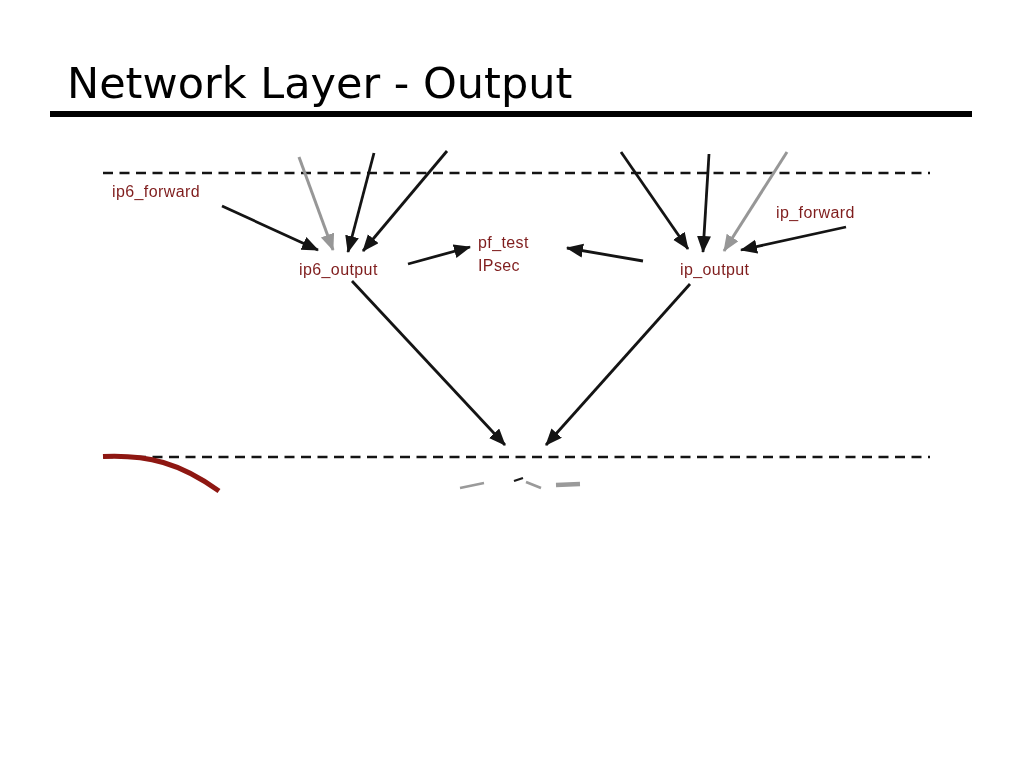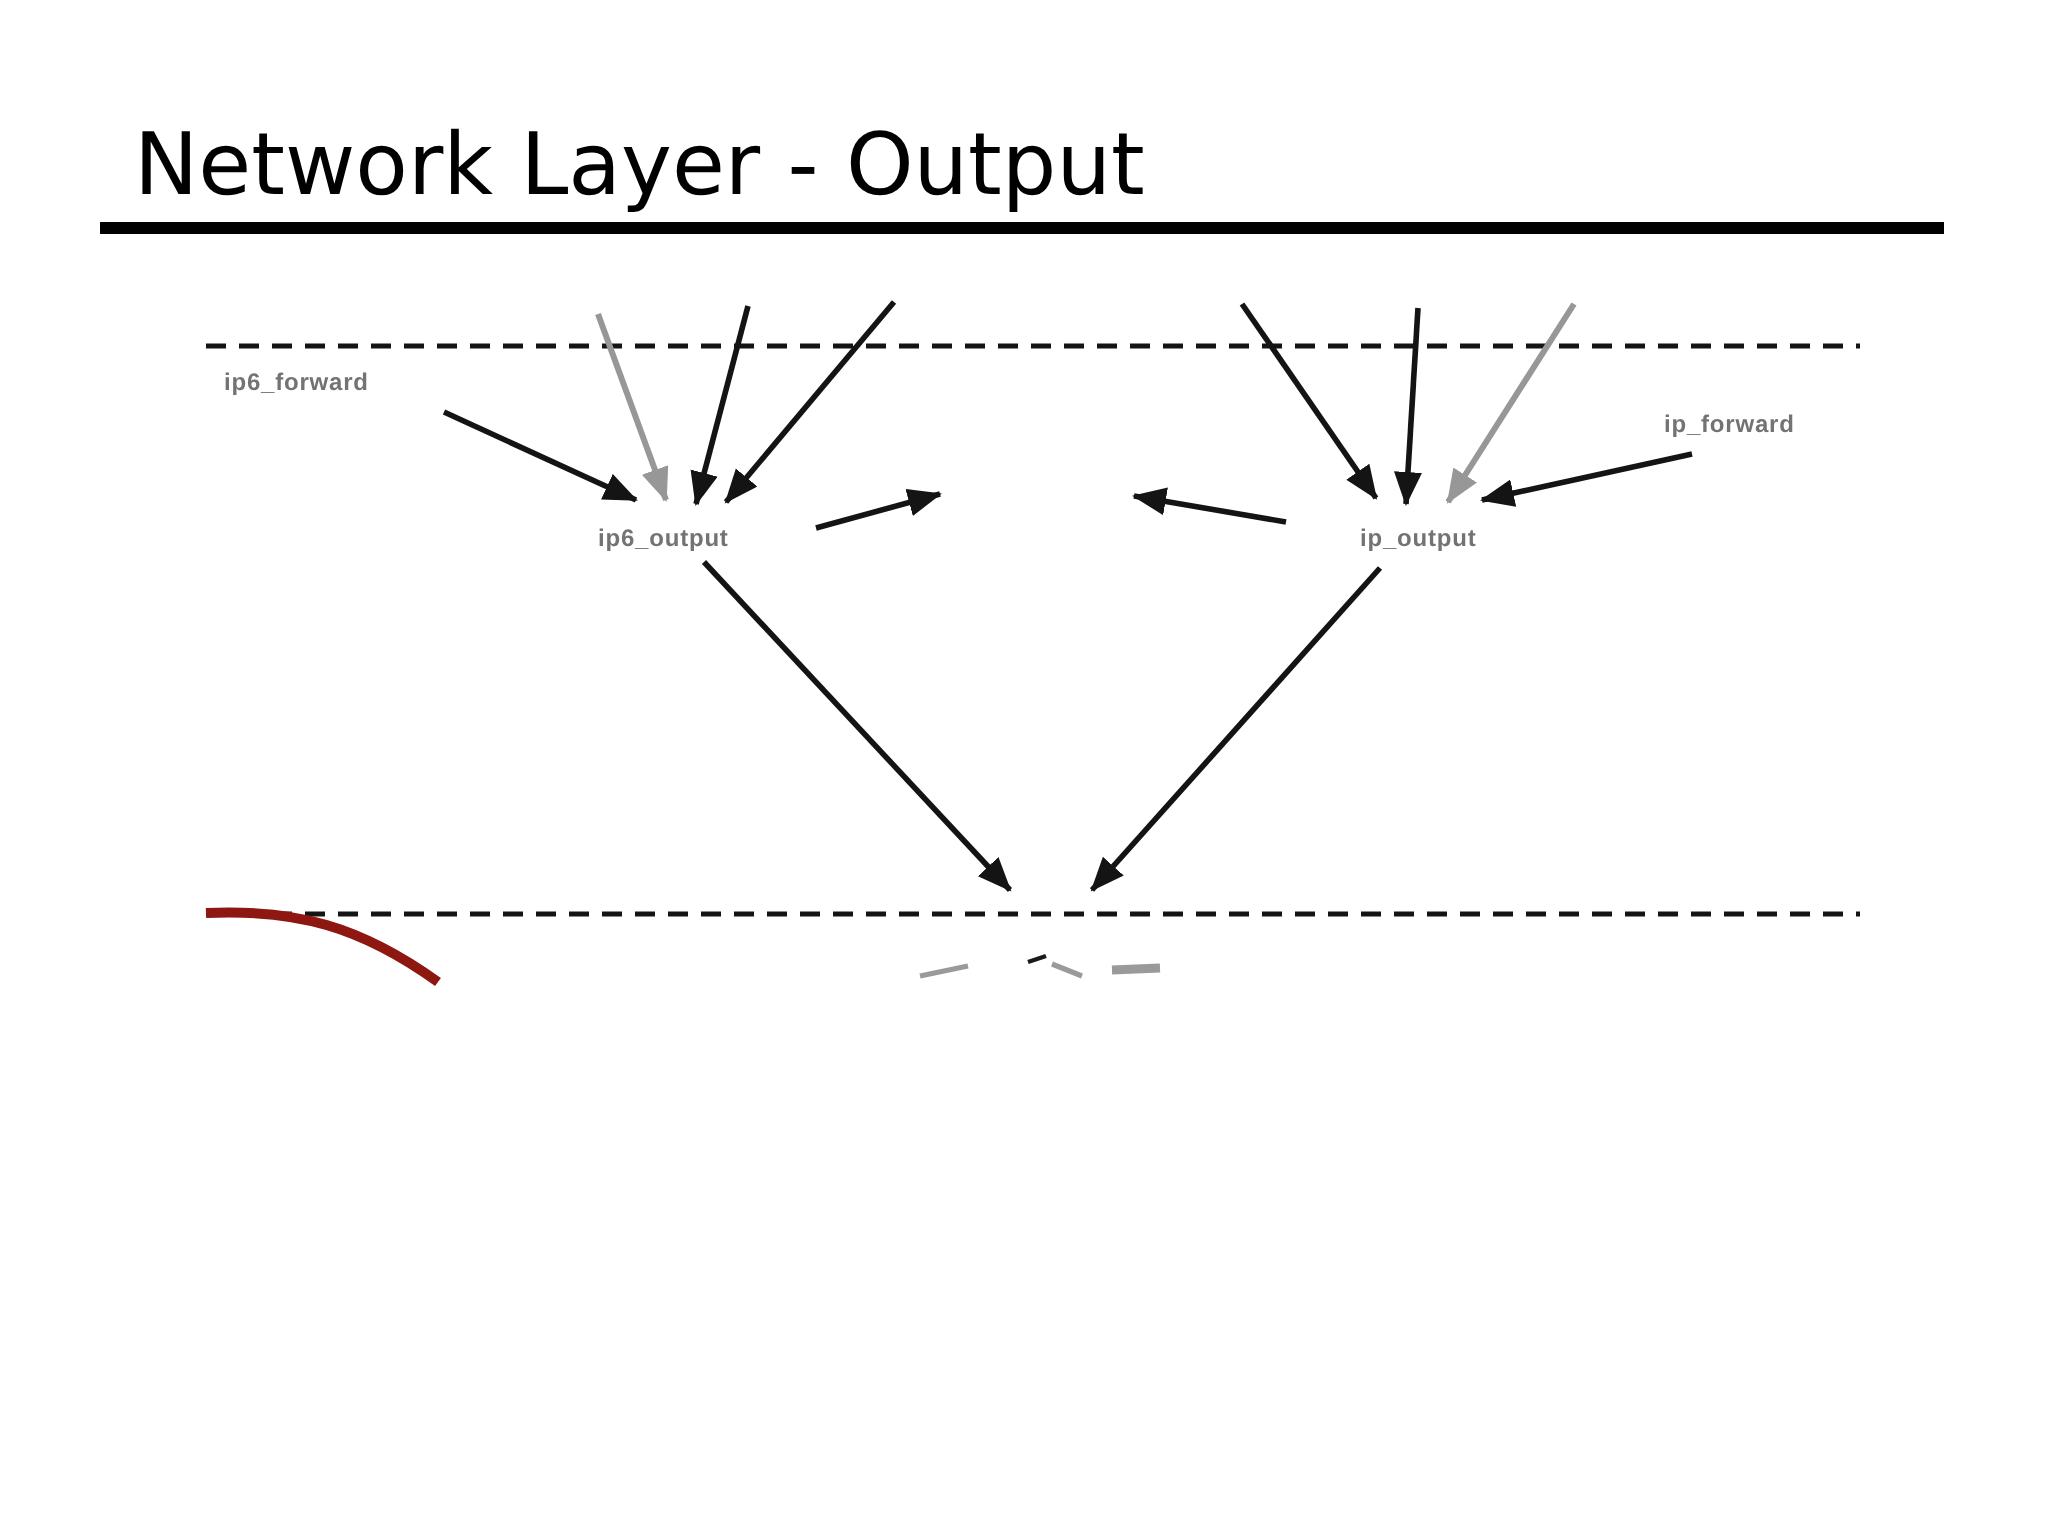--- a/index.html
+++ b/index.html
@@ -17,21 +17,21 @@
     position:absolute;left:67px;top:58px;
     font-family:"DejaVu Sans","Liberation Sans",sans-serif;
     font-size:43px;font-weight:400;color:#000;letter-spacing:0px;white-space:nowrap;
   }
   .title-rule{
     position:absolute;left:50px;top:111px;width:922px;height:6px;background:#000;
   }
   svg.diagram{position:absolute;left:0;top:0;}
   .node-label{
     position:absolute;font-family:"Liberation Sans",sans-serif;
-    font-weight:700;color:#737373;font-size:12px;line-height:23px;
+    font-weight:400;color:#7f1d1d;font-size:16px;line-height:23px;
     letter-spacing:0.4px;white-space:nowrap;
   }
   .node-label.boxed{
     background:#ffffff;padding:1px 10px;line-height:24px;
   }
 </style>
 </head>
 <body>
 
 <div class="slide">
@@ -73,19 +73,23 @@
     <line x1="460" y1="488" x2="484" y2="483" stroke="#9a9a9a" stroke-width="2.6"></line>
     <line x1="514" y1="481" x2="523" y2="478" stroke="#1a1a1a" stroke-width="2.2"></line>
     <line x1="526" y1="482" x2="541" y2="488" stroke="#9a9a9a" stroke-width="2.6"></line>
     <line x1="556" y1="485" x2="580" y2="484" stroke="#9a9a9a" stroke-width="4.5"></line>
   </svg>
 
   <div class="node-label" style="left:112px;top:180px;">ip6_forward</div>
 
   <div class="node-label" style="left:299px;top:258px;">ip6_output</div>
 
+  <div class="node-label" style="left:478px;top:231px;">
+    <div>pf_test</div>
+    <div>IPsec</div>
+  </div>
 
   <div class="node-label" style="left:680px;top:258px;">ip_output</div>
 
-  <div class="node-label" style="left:832px;top:201px;">ip_forward</div>
+  <div class="node-label" style="left:776px;top:201px;">ip_forward</div>
 
 
 </div>
 
 </body></html>

